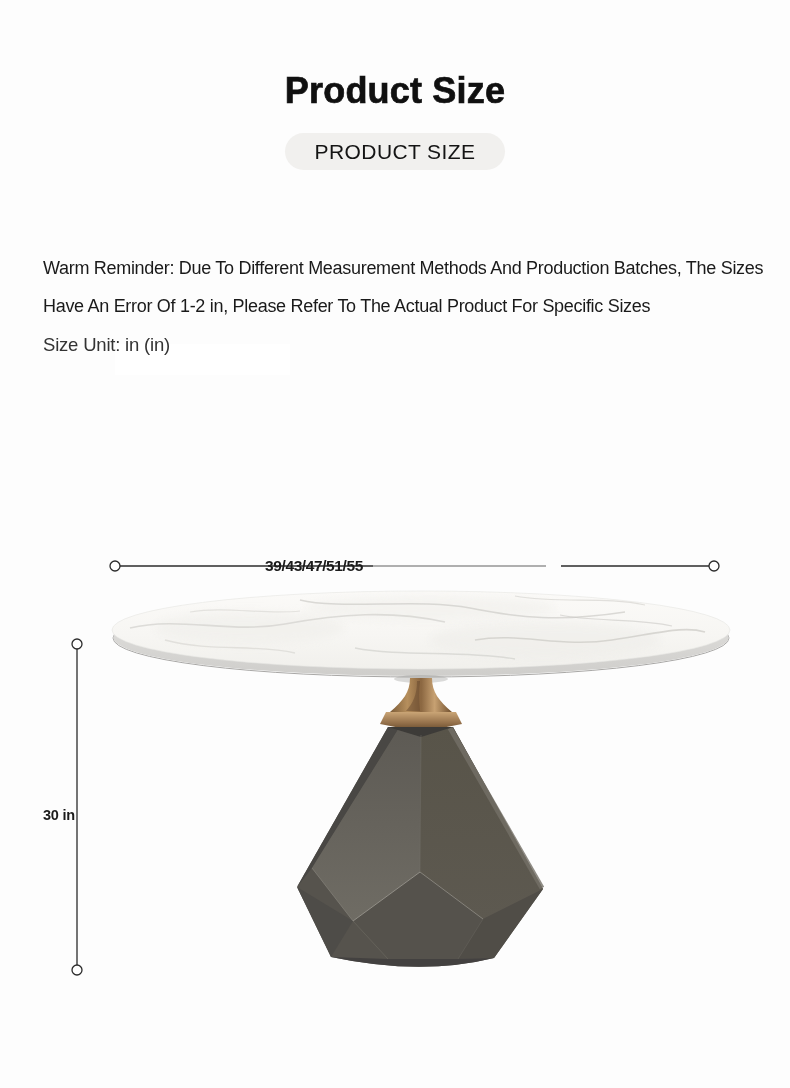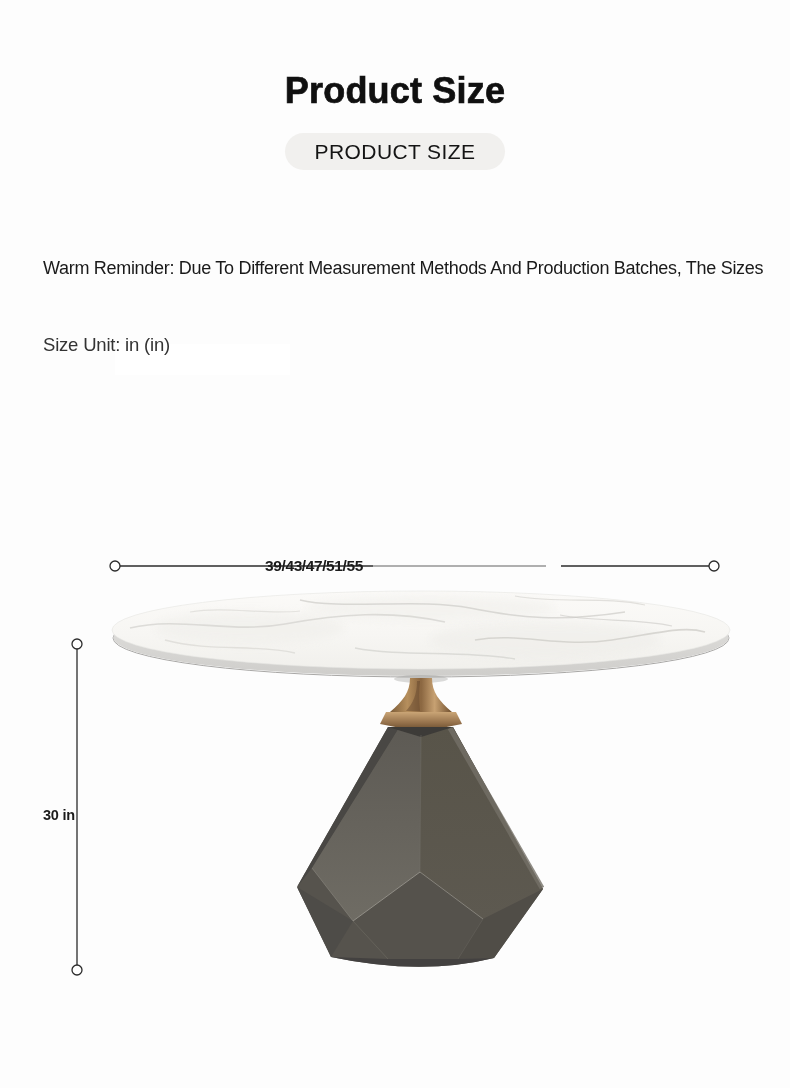--- a/index.html
+++ b/index.html
@@ -59,20 +59,21 @@
 <body>
 
 <div class="page-title">Product Size</div>
 
 <div class="badge-wrap">
   <div class="badge">PRODUCT SIZE</div>
 </div>
 
 <div class="reminder">
   <div class="rline">Warm Reminder: Due To Different Measurement Methods And Production Batches, The Sizes</div>
+  <div class="rline">Have An Error Of 1-2 in, Please Refer To The Actual Product For Specific Sizes</div>
 </div>
 
 <div class="unit-patch"></div>
 <div class="size-unit">Size Unit: in (in)</div>
 
 <svg class="diagram-svg" width="790" height="460" viewBox="0 540 790 460" xmlns="http://www.w3.org/2000/svg">
   <defs>
     <linearGradient id="marbleGrad" x1="0" y1="0" x2="0" y2="1">
       <stop offset="0" stop-color="#fbfaf8"></stop>
       <stop offset="0.55" stop-color="#f7f6f3"></stop>

